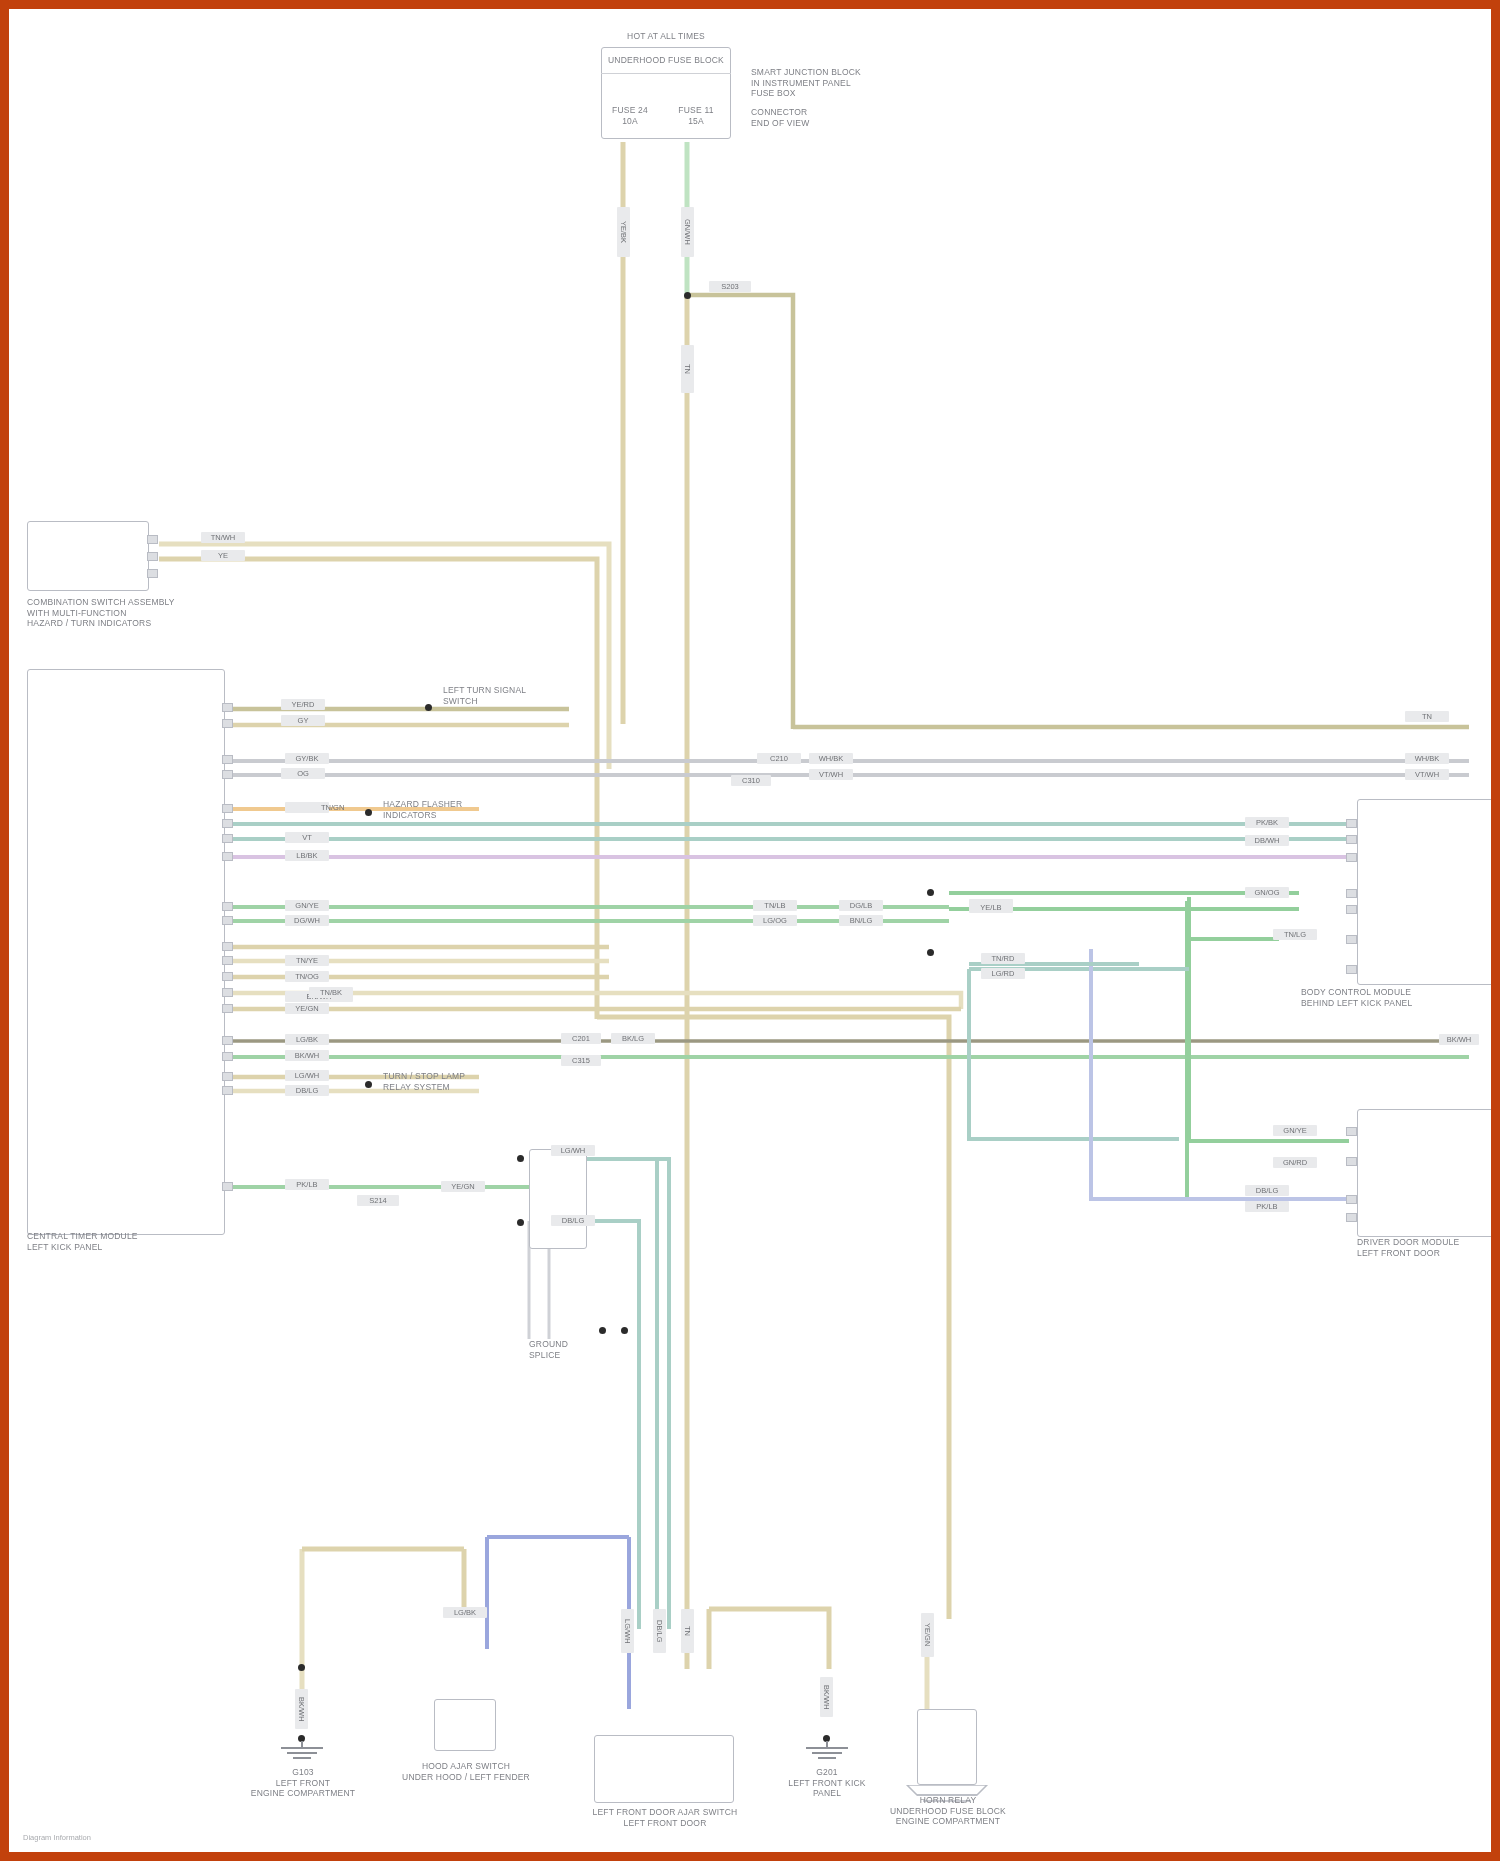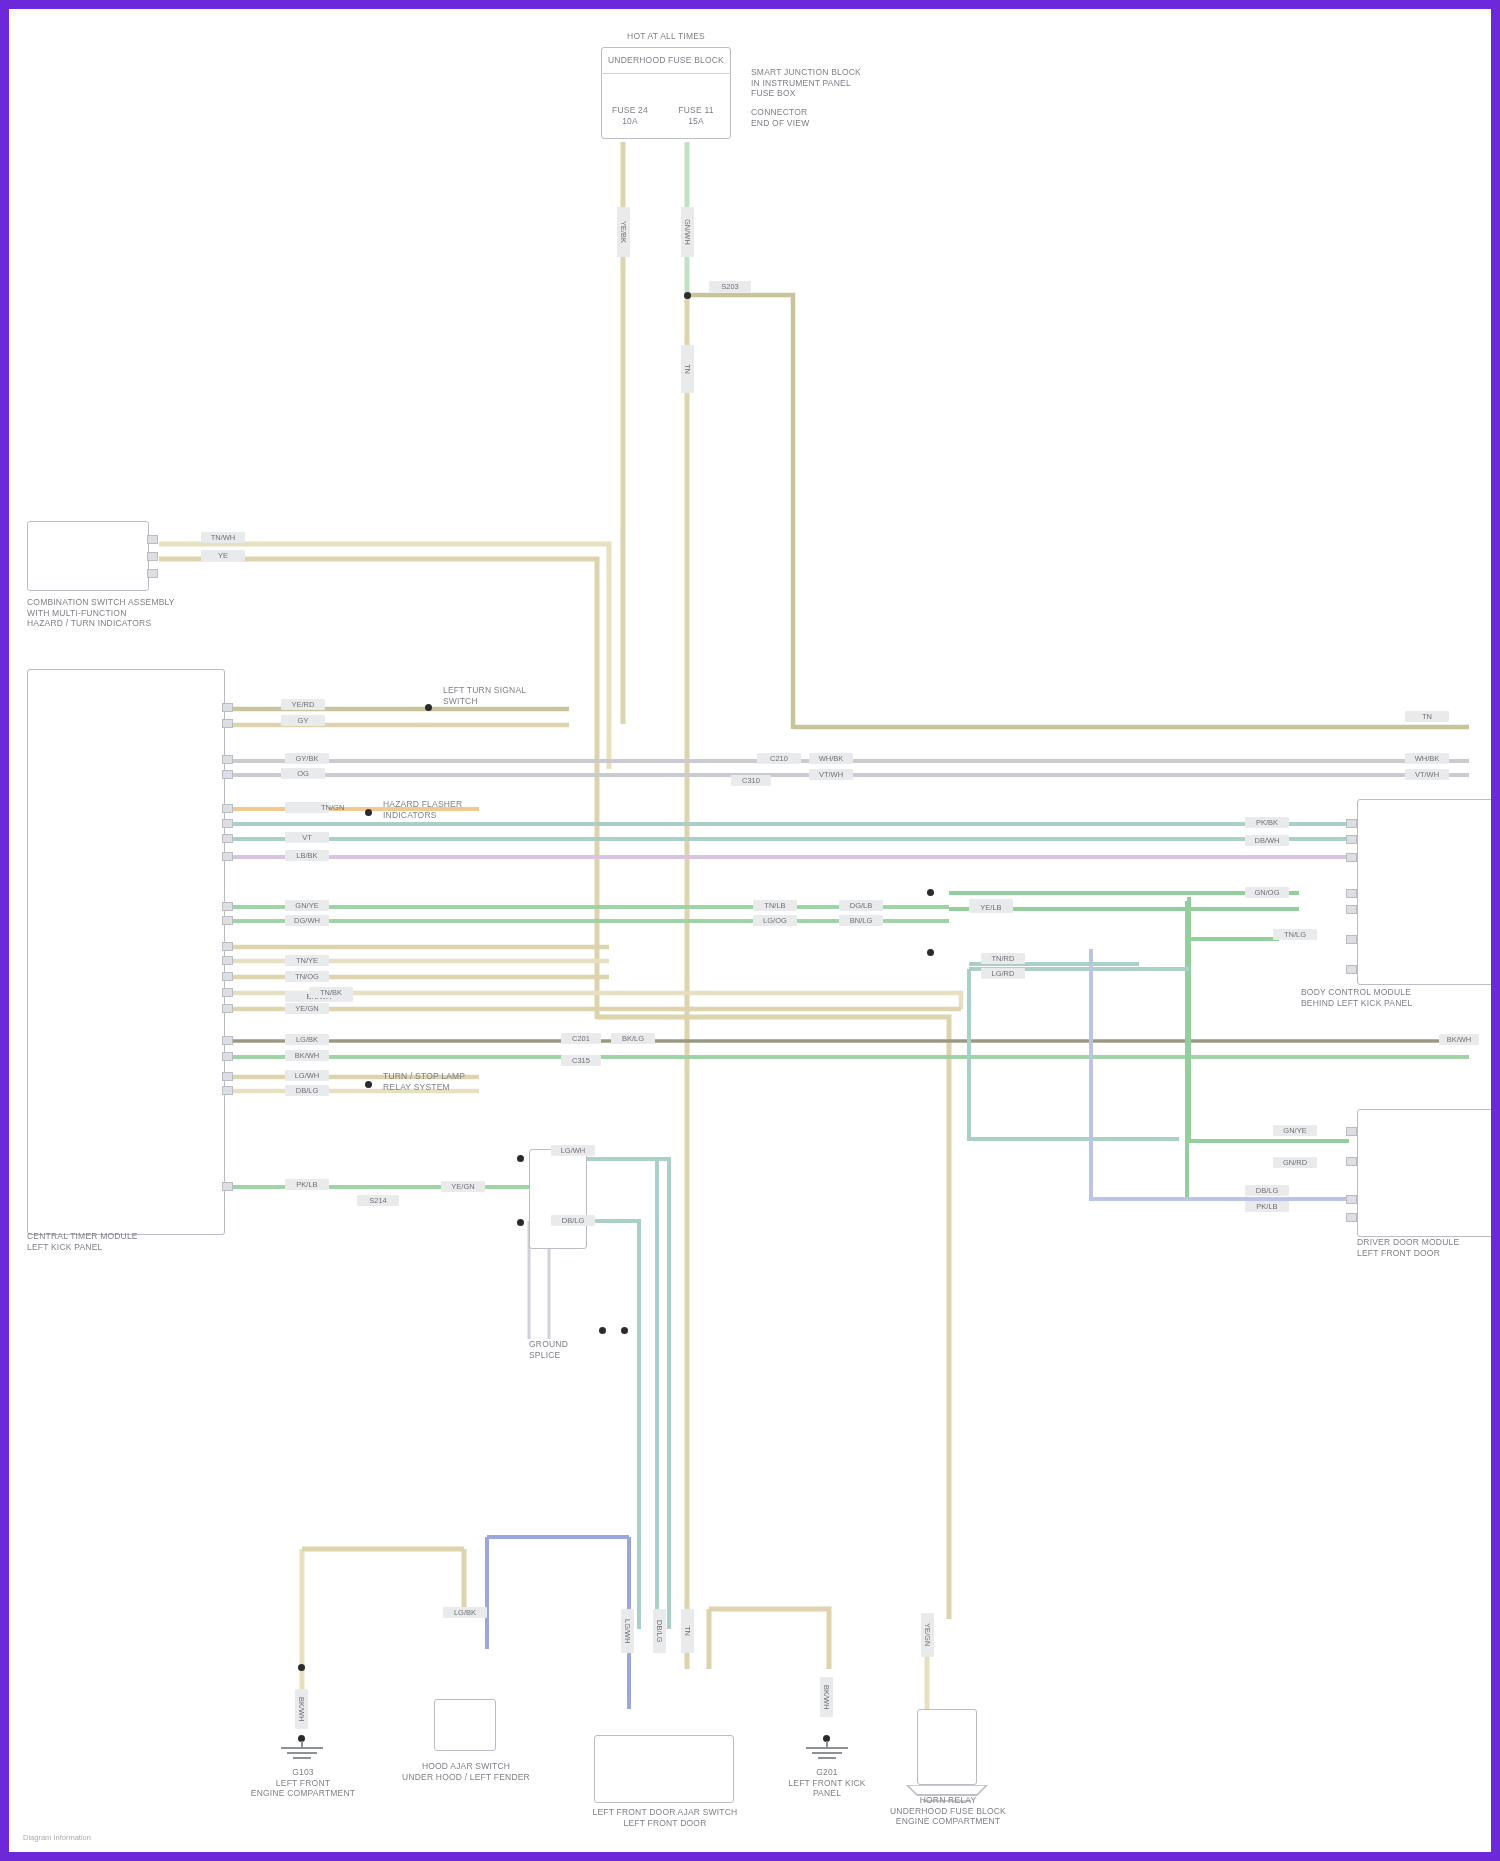--- a/index.html
+++ b/index.html
@@ -1,18 +1,18 @@
 <!DOCTYPE html>
 <html><head>
 <meta charset="utf-8">
 <style>
   html,body{margin:0;padding:0;background:#9a9a9a;}
   body{font-family:"Liberation Sans", sans-serif;}
   #page{position:relative;width:1500px;height:1861px;background:#ffffff;
-        border:9px solid #6d28d9;box-sizing:border-box;overflow:hidden;}
+        border:9px solid #c2410c;box-sizing:border-box;overflow:hidden;}
   #canvas{position:absolute;left:0;top:0;width:1500px;height:1861px;}
 
   .box{position:absolute;border:1.5px solid #b9bcc4;background:#ffffff;box-sizing:border-box;}
   .box.rounded{border-radius:3px;}
 
   .cap{position:absolute;font-size:8.5px;line-height:10.5px;color:#7d7f85;
        letter-spacing:.2px;white-space:pre-line;}
   .cap.ctr{text-align:center;}
   .cap.lft{text-align:left;}
 

